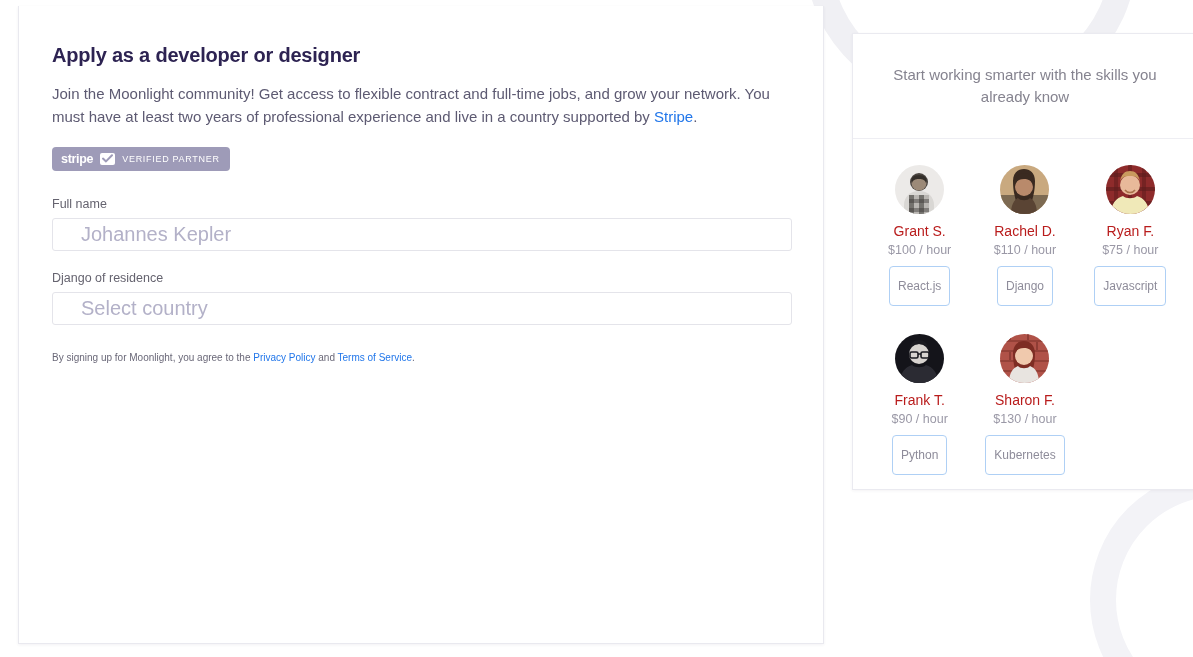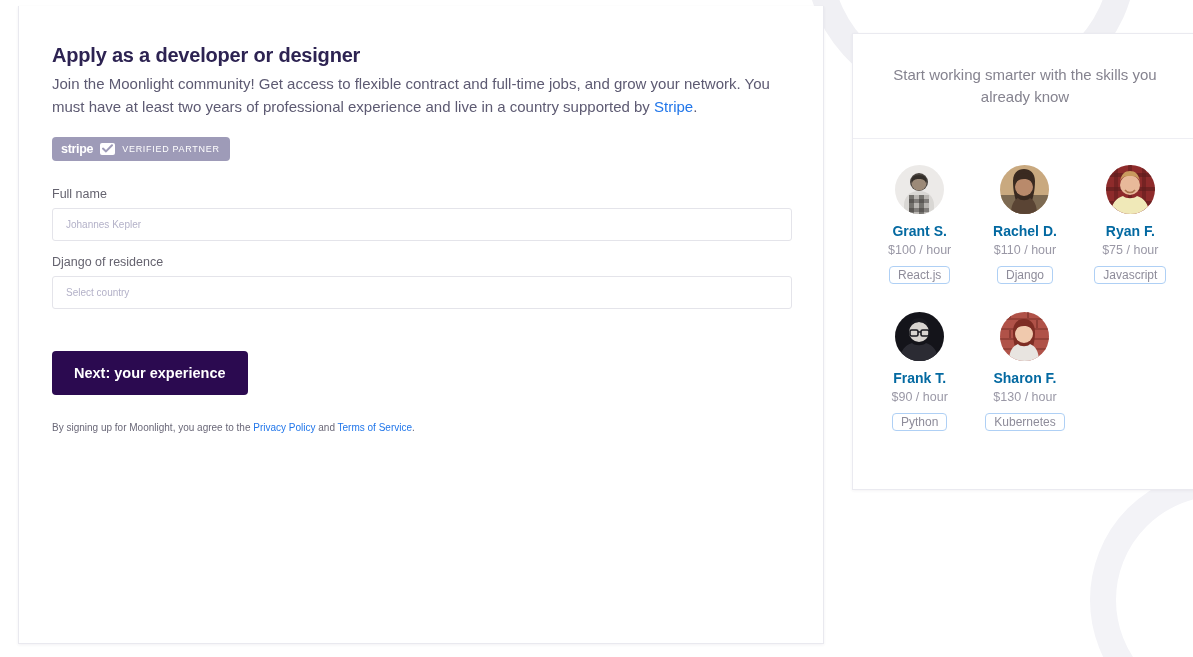--- a/index.html
+++ b/index.html
@@ -44,21 +44,21 @@
     height: 7px;
     background: #1a73e8;
   }
   .form-inner { padding: 38px 32px 0 33px; }
 
   .page-title {
     font-size: 20px;
     font-weight: bold;
     color: #2d2352;
     letter-spacing: -0.2px;
-    margin-bottom: 6px;
+    margin-bottom: 16px;
   }
   .intro {
     font-size: 15px;
     line-height: 1.52;
     color: #5d5a72;
     max-width: 760px;
     margin-bottom: 18px;
   }
   .intro a, .legal a { color: #2176ea; text-decoration: none; }
 
@@ -84,35 +84,35 @@
     display: flex; align-items: center; justify-content: center;
   }
   .stripe-check svg { display:block; }
   .stripe-verified {
     color: #ffffff;
     font-size: 9px;
     font-weight: normal;
     letter-spacing: 0.7px;
   }
 
-  .field { margin-bottom: 14px; }
+  .field { margin-bottom: 20px; }
   .field-label {
     display: block;
     font-size: 12.5px;
     color: #65636f;
     margin-bottom: 7px;
   }
   .field-input {
     display: block;
     width: 740px;
     height: 33px;
     border: 1px solid #e4e4ea;
     border-radius: 3px;
-    padding: 0 13px;
-    font-size: 10px;
+    padding: 0 28px;
+    font-size: 20px;
     font-family: "Liberation Sans", sans-serif;
     color: #3c3a4d;
     background: #ffffff;
     outline: none;
   }
   .field-input::placeholder { color: #b3b1c8; }
   .field-input.is-password::placeholder { color: #b8b6cc; letter-spacing: 1px; }
 
   .submit-btn {
     margin-top: 28px;
@@ -166,35 +166,35 @@
   .talent-item { display: flex; flex-direction: column; align-items: center; }
   .avatar {
     width: 49px; height: 49px;
     border-radius: 50%;
     overflow: hidden;
     margin-bottom: 9px;
   }
   .avatar svg { display: block; }
   .talent-name {
     font-size: 14px;
-    font-weight: bold;
-    color: #0369a1;
+    font-weight: normal;
+    color: #b91c1c;
     margin-bottom: 4px;
   }
   .talent-rate {
     font-size: 12.5px;
     color: #9a98a6;
     margin-bottom: 9px;
   }
   .talent-skill {
     font-size: 12px;
     color: #8e8c9a;
     border: 1px solid #afd0f5;
     border-radius: 4px;
-    padding: 1px 8px;
+    padding: 12px 8px;
   }
 </style>
 </head>
 <body>
 
 <div class="bg-deco">
   <div class="bg-arc bg-arc-1"></div>
   <div class="bg-arc bg-arc-2"></div>
   <div class="bg-arc bg-arc-3"></div>
 </div>
@@ -223,21 +223,20 @@
       <input class="field-input" type="text" placeholder="Johannes Kepler" style="">
     </div>
 
 
     <div class="field">
       <label class="field-label">Django of residence</label>
       <input class="field-input" type="text" placeholder="Select country" style="">
     </div>
 
 
-    <button class="submit-btn">Next: your experience</button>
 
     <p class="legal"><span>By signing up for Moonlight, you agree to the </span><a href="#">Privacy Policy</a><span> and </span><a href="#">Terms of Service</a><span>.</span></p>
 
   </div>
 </div>
 
 <div class="talent-card">
   <div class="talent-header">
     <div class="talent-header-text">Start working smarter with the skills you already know</div>
   </div>

